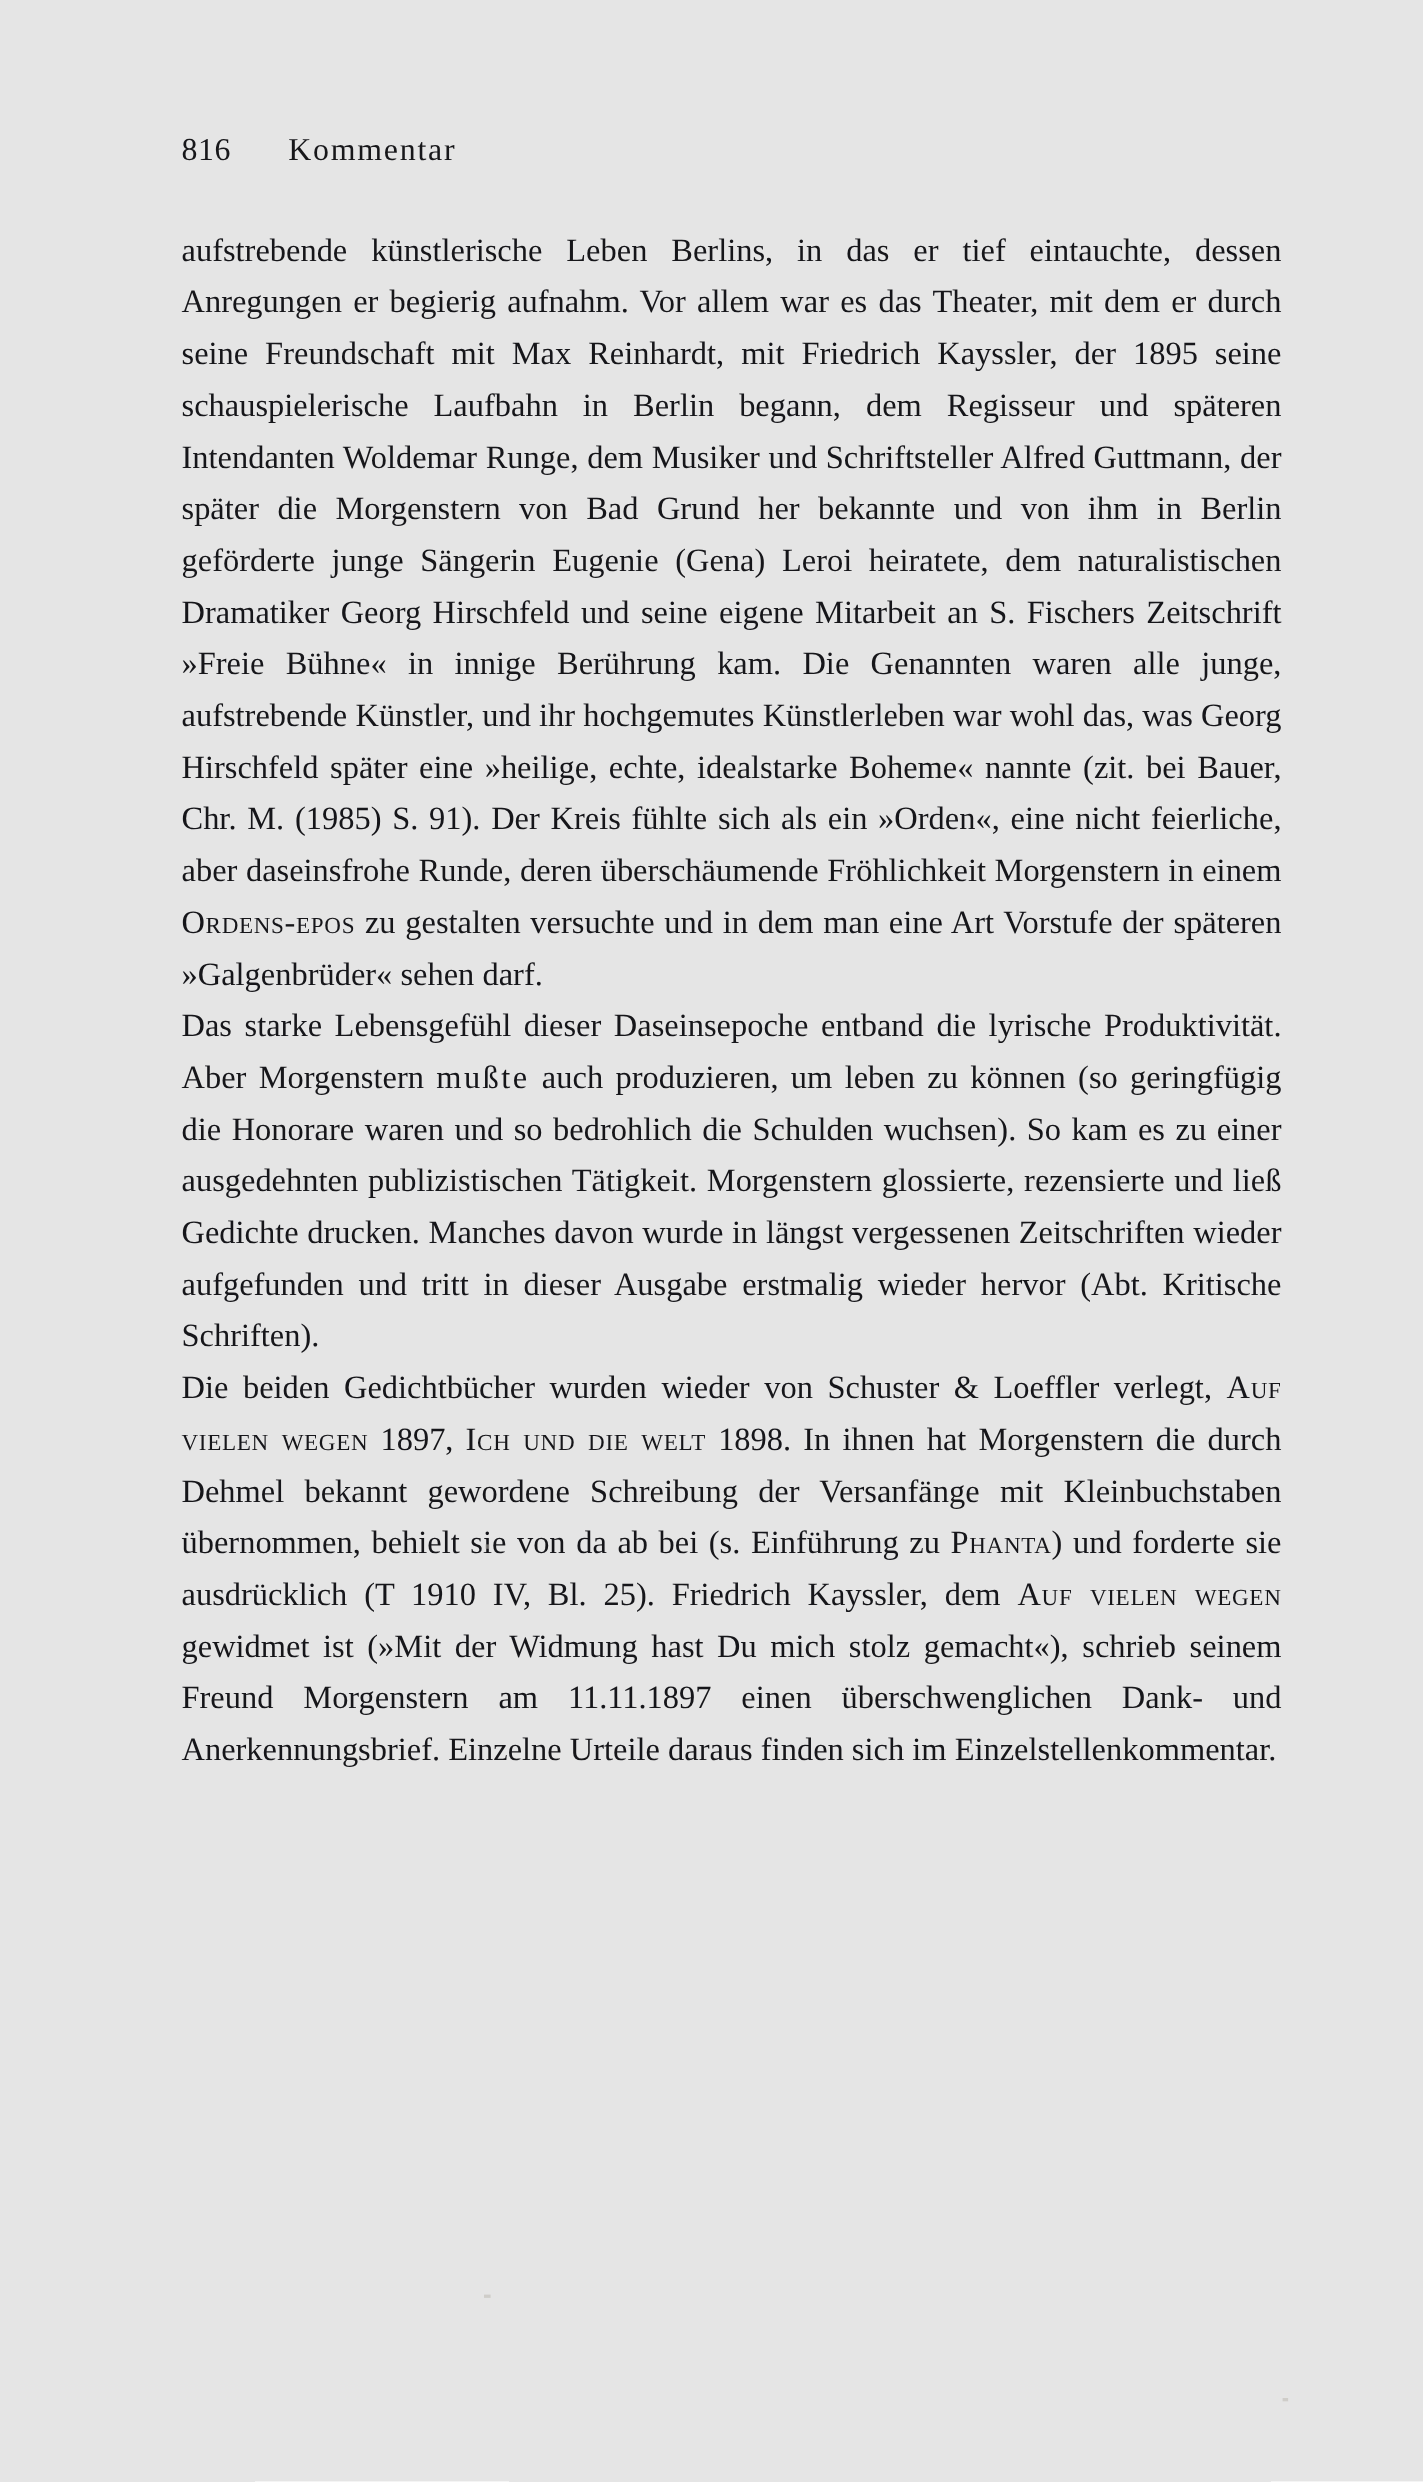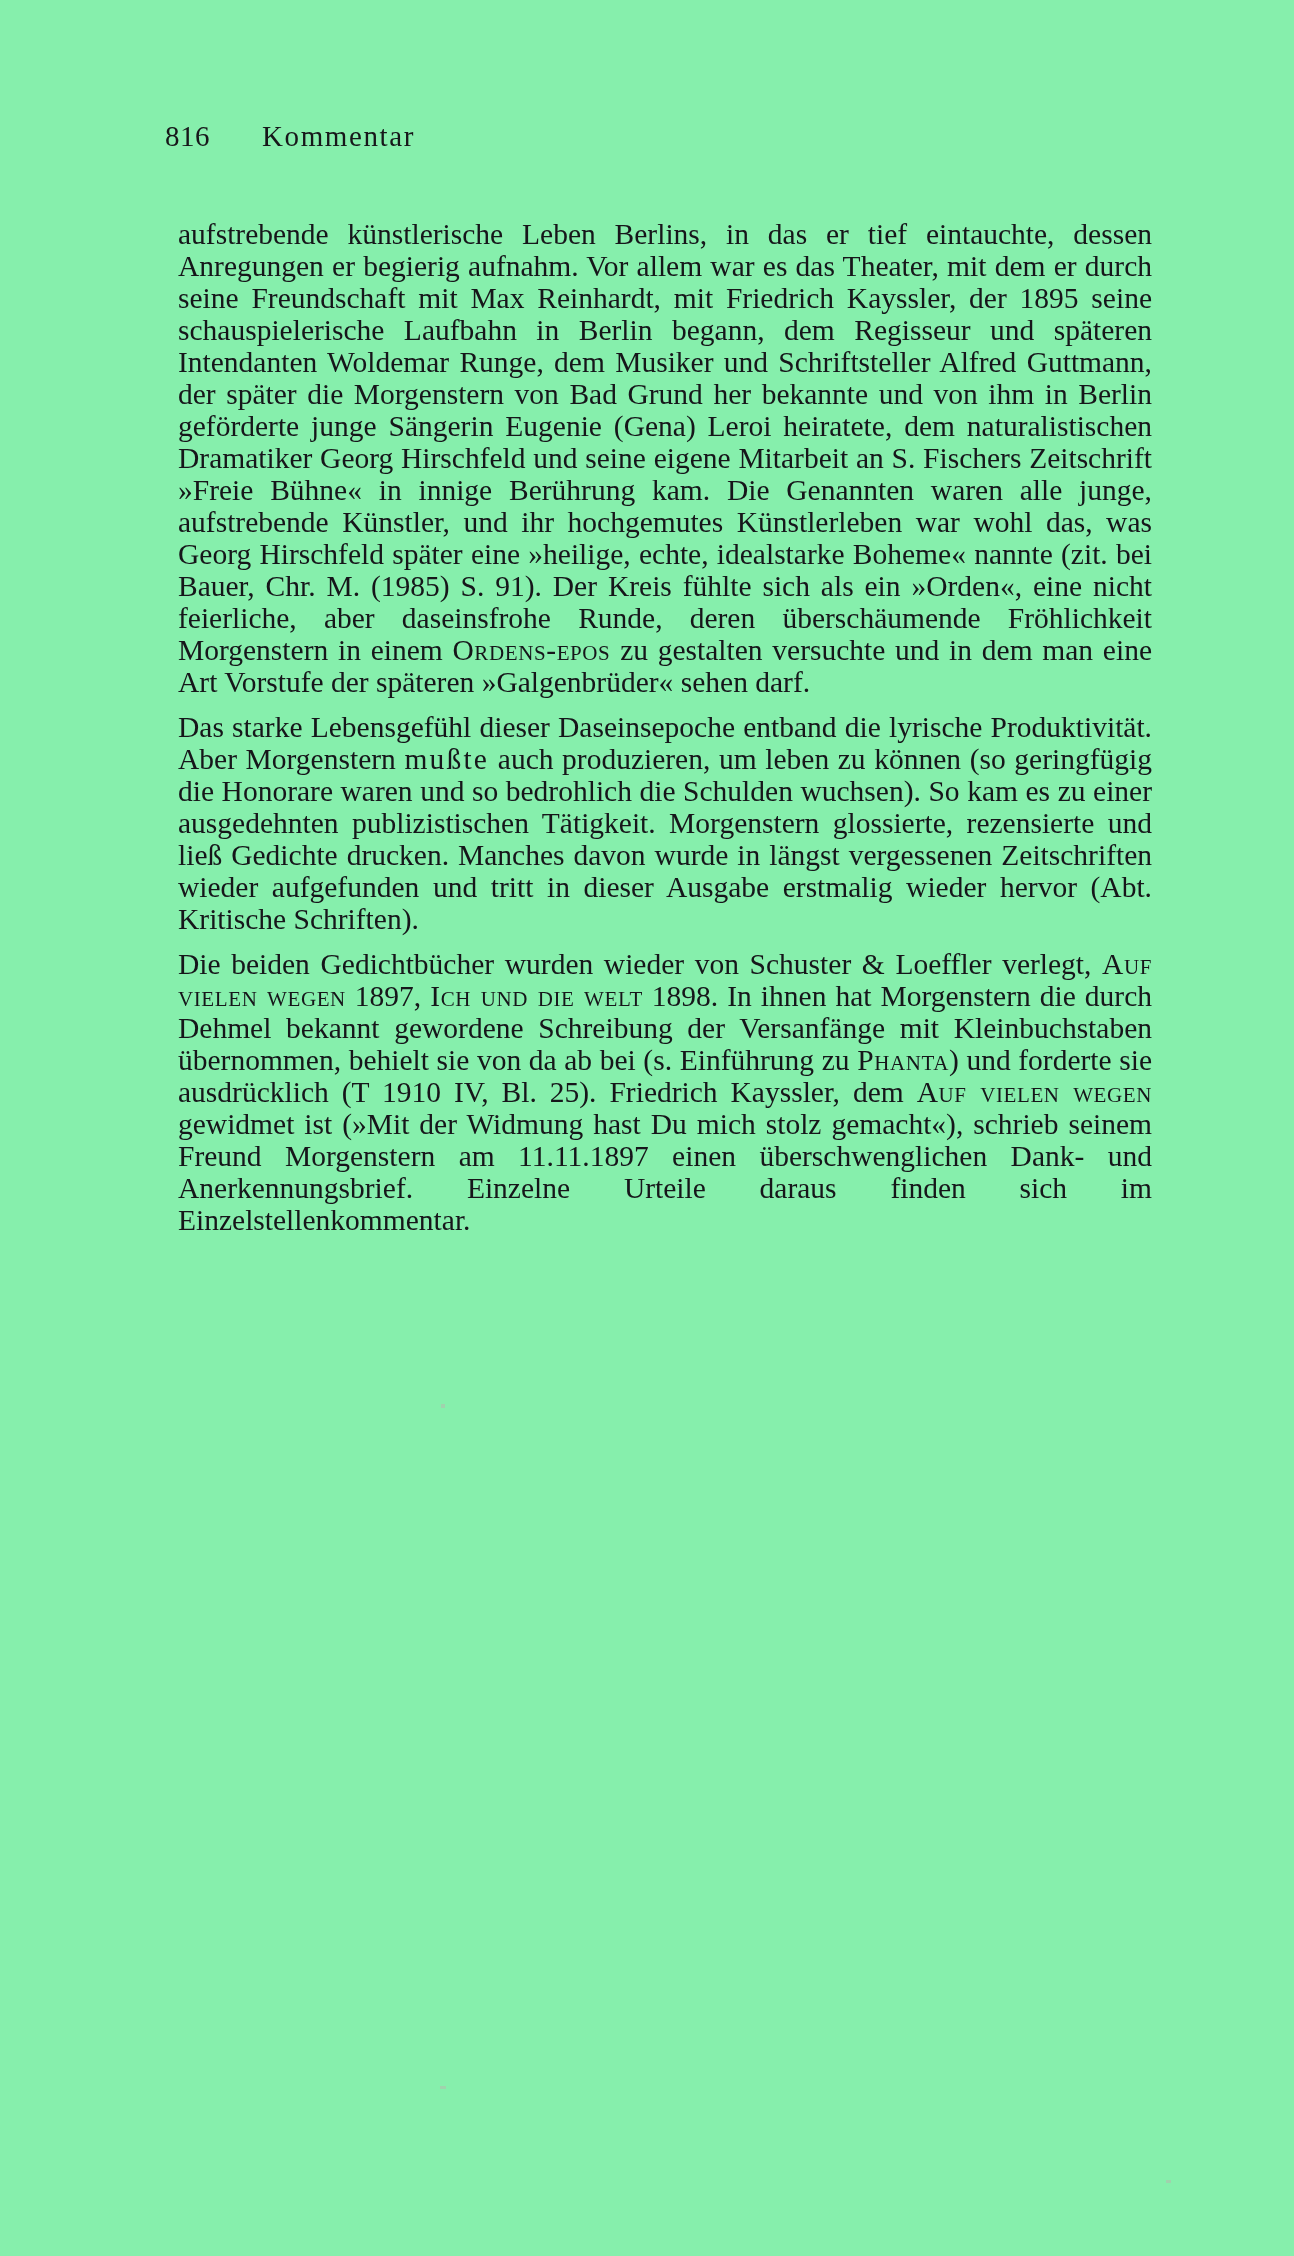--- a/index.html
+++ b/index.html
@@ -14,21 +14,21 @@
     color: #1a1a1a;
     position: relative;
     overflow: hidden;
   }
   .page {
     position: absolute;
     left: 0;
     top: 0;
     width: 1294px;
     height: 2256px;
-    background: #86efac;
+    background: #e5e5e5;
   }
   .header {
     position: absolute;
     left: 165px;
     top: 120px;
     width: 1000px;
     display: flex;
     align-items: baseline;
     gap: 52px;
   }
@@ -42,23 +42,23 @@
     letter-spacing: 1.6px;
     color: #17171a;
   }
   .textblock {
     position: absolute;
     left: 165px;
     top: 205px;
     width: 1000px;
   }
   .para {
-    margin: 13px;
+    margin: 0;
     font-size: 29.5px;
-    line-height: 32px;
+    line-height: 47px;
     text-align: justify;
     text-justify: inter-word;
     color: #16161a;
     hyphens: manual;
   }
   .para + .para {
     margin-top: 0;
   }
   .sc {
     font-variant: small-caps;

